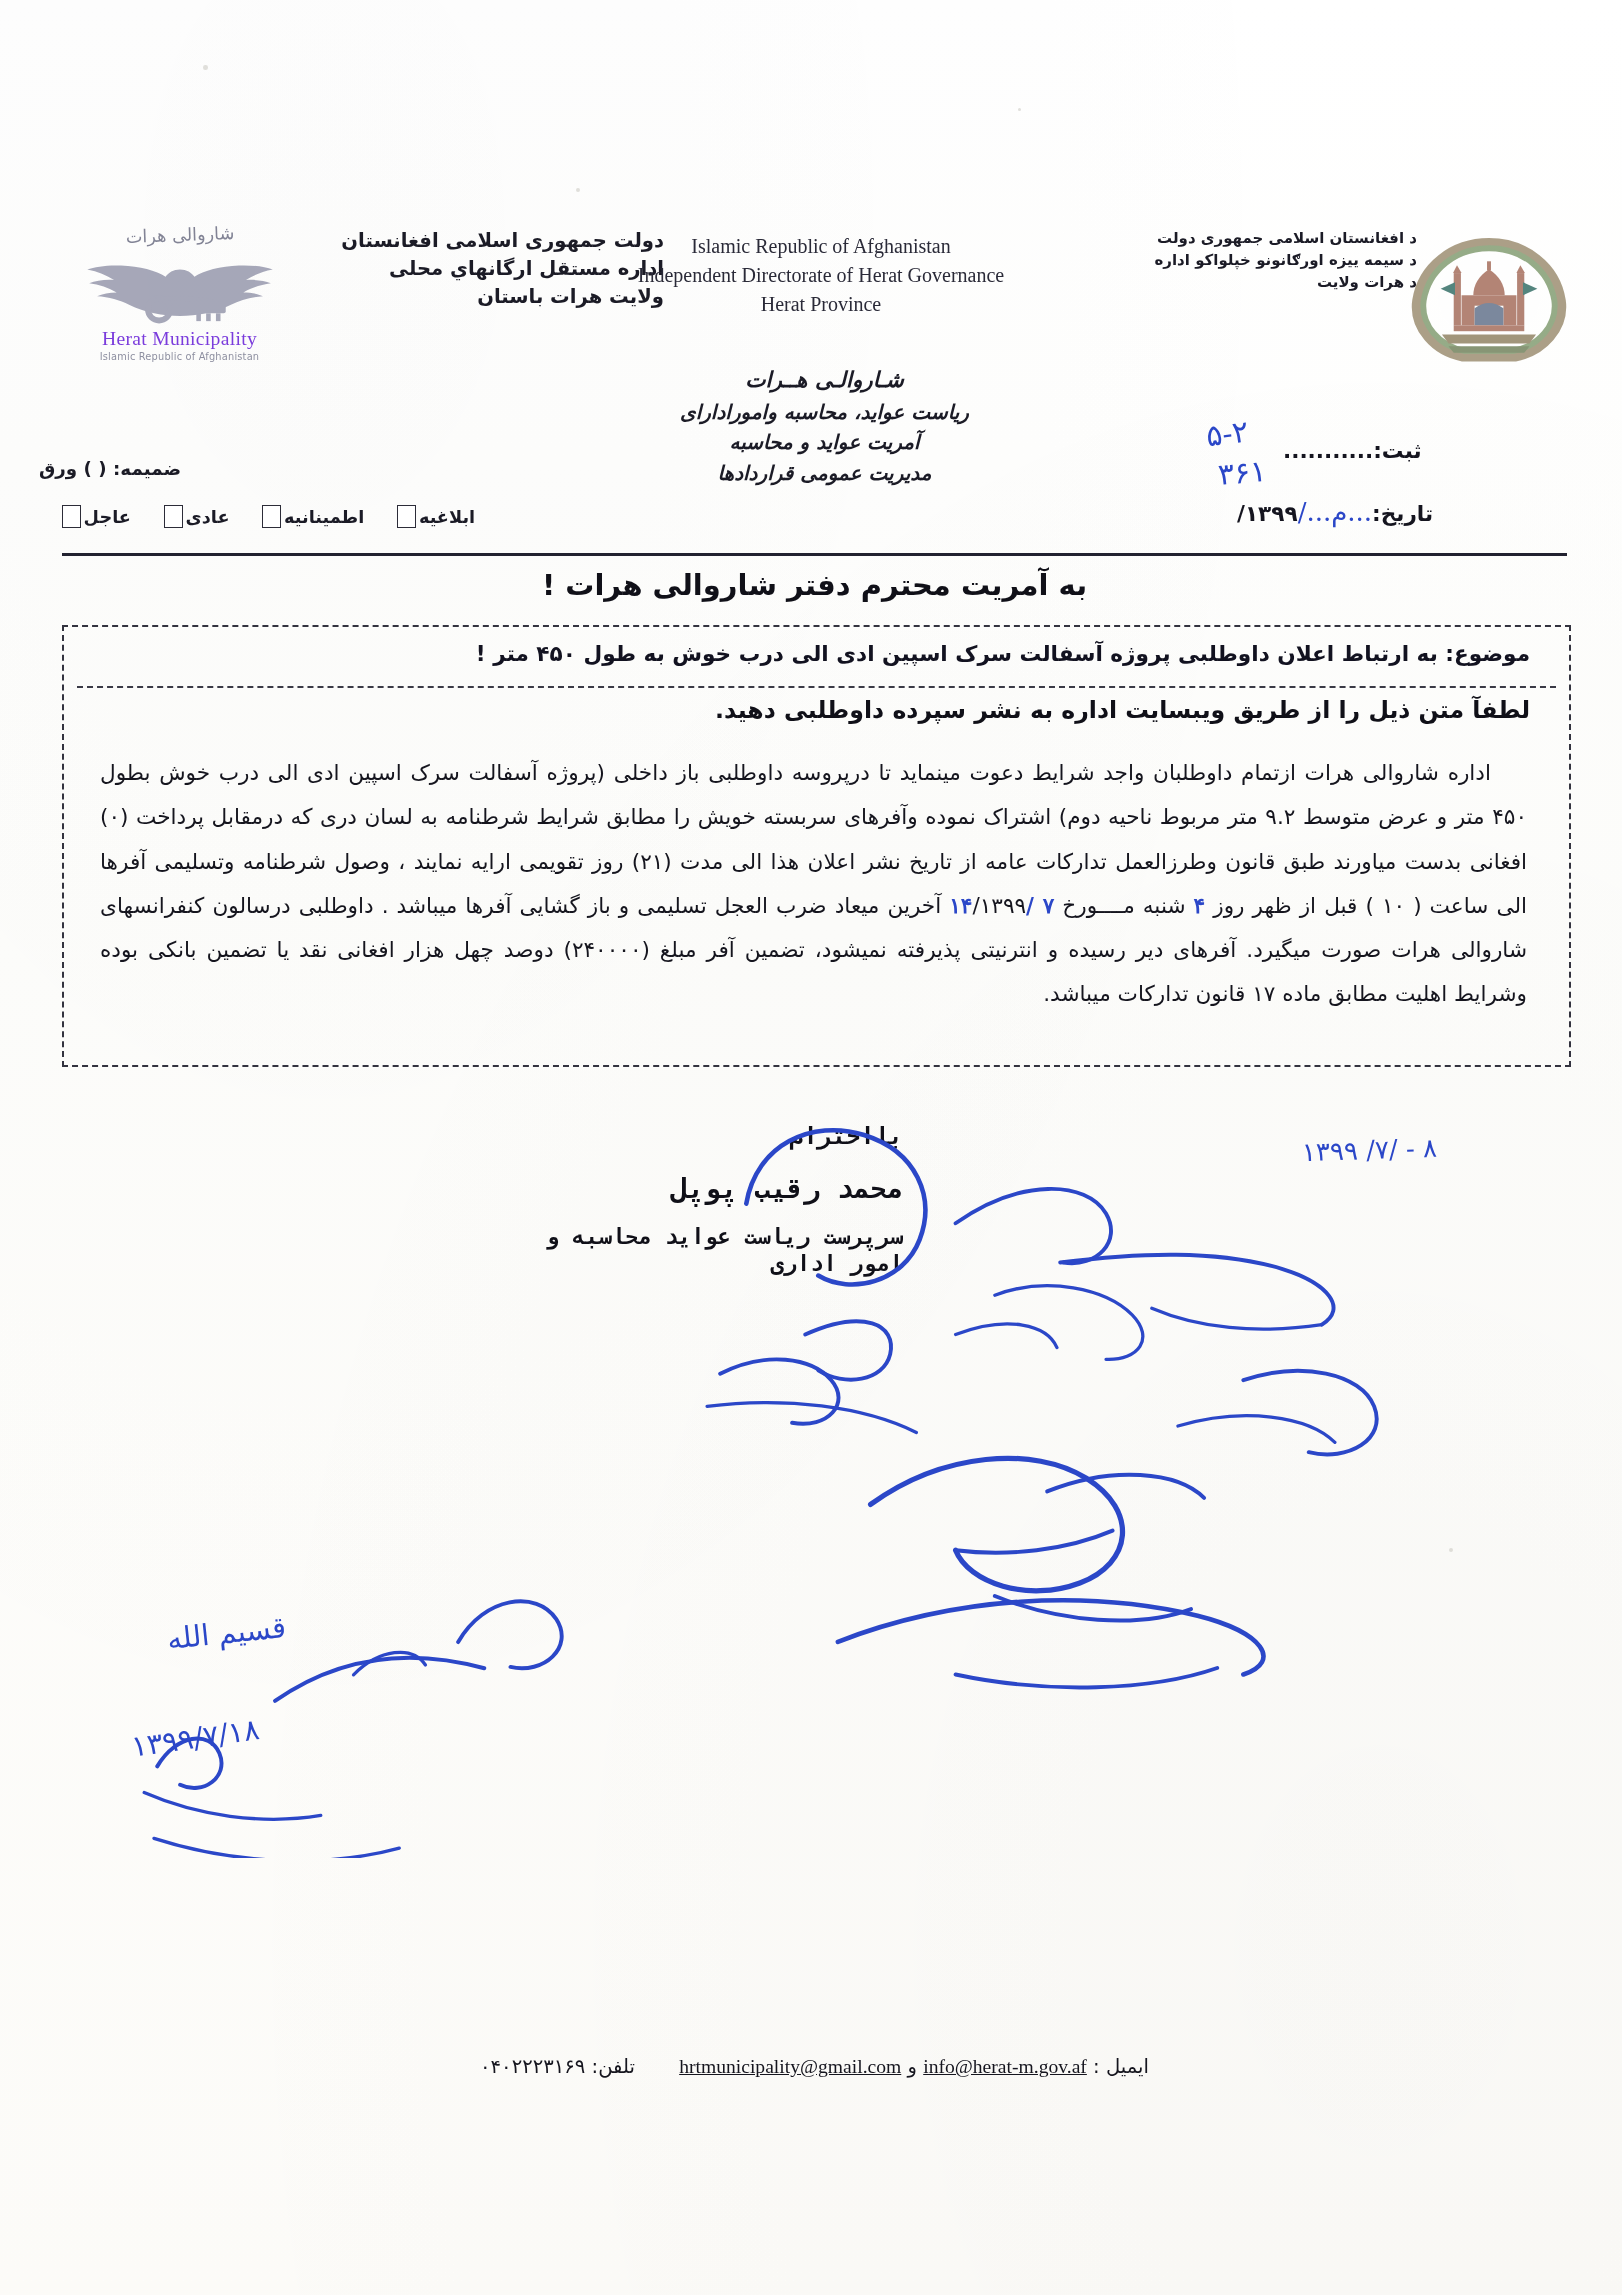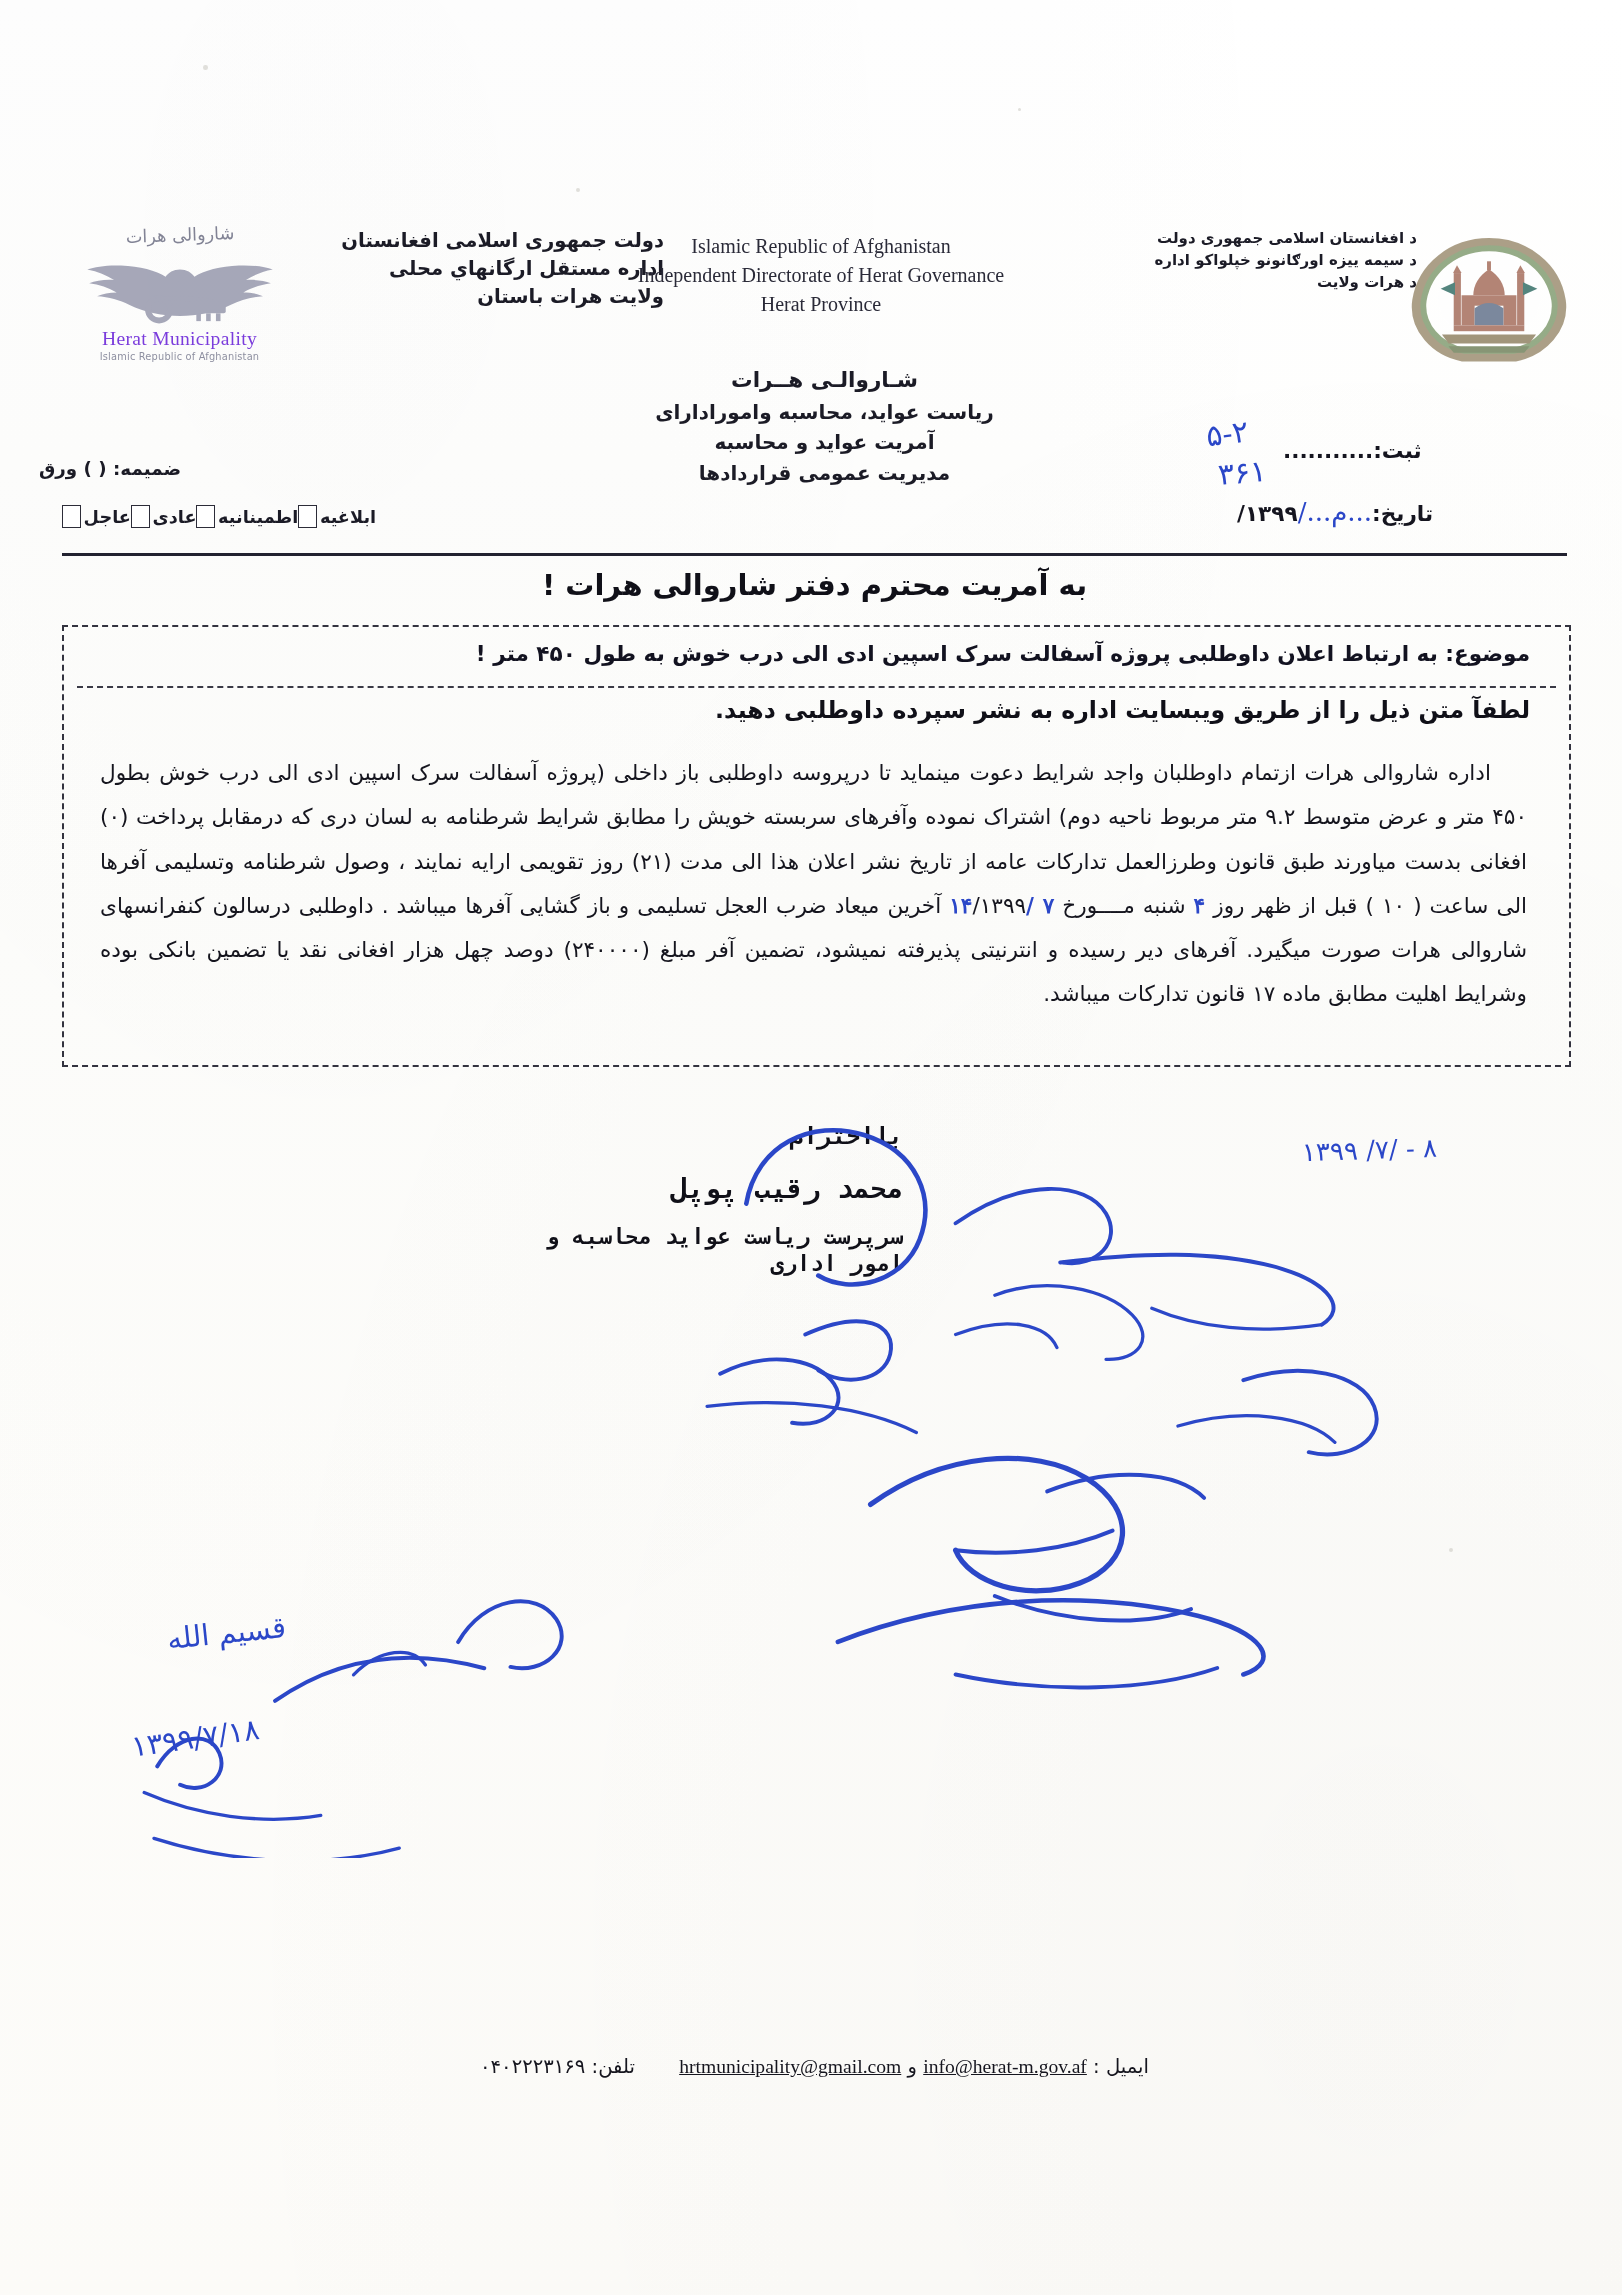--- a/index.html
+++ b/index.html
@@ -125,20 +125,21 @@
   .dept-block {
     position: absolute;
     left: 458px;
     top: 171px;
     width: 609px;
     text-align: center;
     direction: rtl;
     font-family: "DejaVu Sans", sans-serif;
     font-weight: bold;
     color: #1b1b26;
+    font-style: italic;
   }
   .dept-1 { font-size: 21.6px; letter-spacing: 2px; margin-bottom: 7.9px; }
   .dept-2 { font-size: 20px; margin-bottom: 6.5px; }
   .dept-3 { font-size: 20px; margin-bottom: 6.5px; }
   .dept-4 { font-size: 20px; }
 
   
   .reg-line {
     position: absolute;
     left: 1283px;
@@ -170,20 +171,21 @@
   
   .cbrow {
     position: absolute;
     left: 62px;
     top: 505px;
     width: 654px;
     direction: rtl;
     display: flex;
     flex-direction: row-reverse;
     justify-content: flex-start;
+    gap: 33px;
     align-items: center;
   }
   .cb-item {
     display: flex;
     flex-direction: row-reverse;
     align-items: center;
     gap: 2.6px;
     font-family: "DejaVu Sans", sans-serif;
     font-weight: bold;
     font-size: 17.7px;

